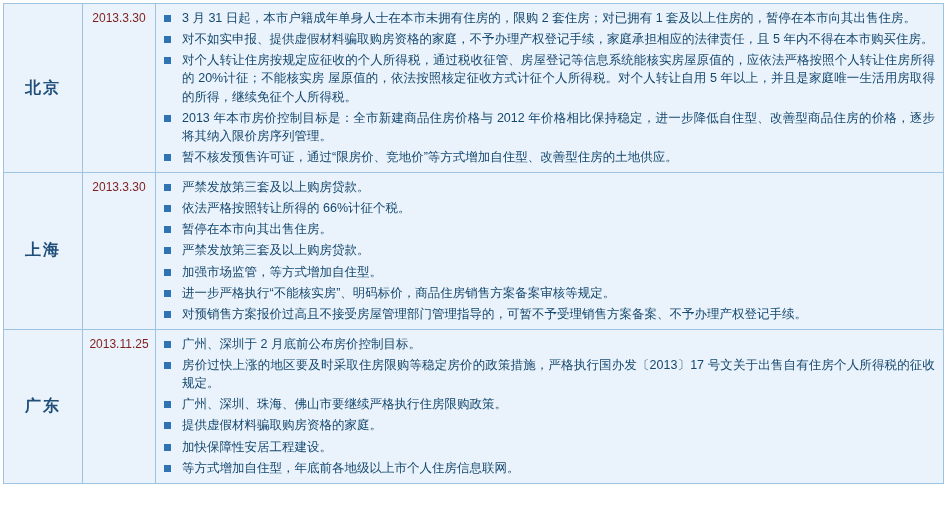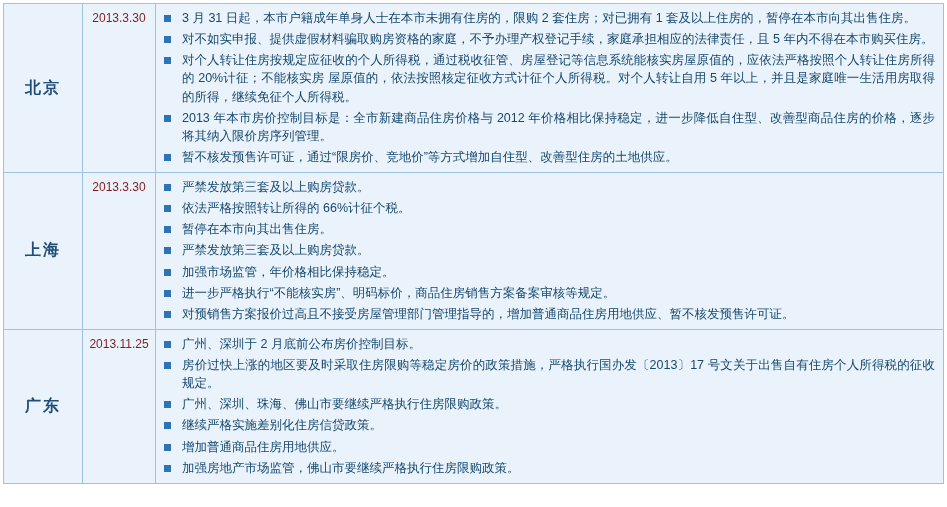--- a/index.html
+++ b/index.html
@@ -95,34 +95,34 @@
     </tr>
     <tr>
       <td class="region-cell">上海</td>
       <td class="date-cell">2013.3.30</td>
       <td class="content-cell">
         <ul class="bullets">
           <li><span class="sq"></span><span>严禁发放第三套及以上购房贷款。</span></li>
           <li><span class="sq"></span><span>依法严格按照转让所得的 66%计征个税。</span></li>
           <li><span class="sq"></span><span>暂停在本市向其出售住房。</span></li>
           <li><span class="sq"></span><span>严禁发放第三套及以上购房贷款。</span></li>
-          <li><span class="sq"></span><span>加强市场监管，年价格相比保持稳定。</span></li>
+          <li><span class="sq"></span><span>加强市场监管，等方式增加自住型。</span></li>
           <li><span class="sq"></span><span>进一步严格执行“不能核实房”、明码标价，商品住房销售方案备案审核等规定。</span></li>
-          <li><span class="sq"></span><span>对预销售方案报价过高且不接受房屋管理部门管理指导的，增加普通商品住房用地供应、暂不核发预售许可证。</span></li>
+          <li><span class="sq"></span><span>对预销售方案报价过高且不接受房屋管理部门管理指导的，可暂不予受理销售方案备案、不予办理产权登记手续。</span></li>
         </ul>
       </td>
     </tr>
     <tr>
       <td class="region-cell">广东</td>
       <td class="date-cell">2013.11.25</td>
       <td class="content-cell">
         <ul class="bullets">
           <li><span class="sq"></span><span>广州、深圳于 2 月底前公布房价控制目标。</span></li>
           <li><span class="sq"></span><span>房价过快上涨的地区要及时采取住房限购等稳定房价的政策措施，严格执行国办发〔2013〕17 号文关于出售自有住房个人所得税的征收规定。</span></li>
           <li><span class="sq"></span><span>广州、深圳、珠海、佛山市要继续严格执行住房限购政策。</span></li>
-          <li><span class="sq"></span><span>继续严格实施差别化住房信贷政策。</span></li>
-          <li><span class="sq"></span><span>增加普通商品住房用地供应。</span></li>
-          <li><span class="sq"></span><span>加强房地产市场监管，佛山市要继续严格执行住房限购政策。</span></li>
+          <li><span class="sq"></span><span>提供虚假材料骗取购房资格的家庭。</span></li>
+          <li><span class="sq"></span><span>加快保障性安居工程建设。</span></li>
+          <li><span class="sq"></span><span>等方式增加自住型，年底前各地级以上市个人住房信息联网。</span></li>
         </ul>
       </td>
     </tr>
   </tbody>
 </table>
 
 </body></html>

